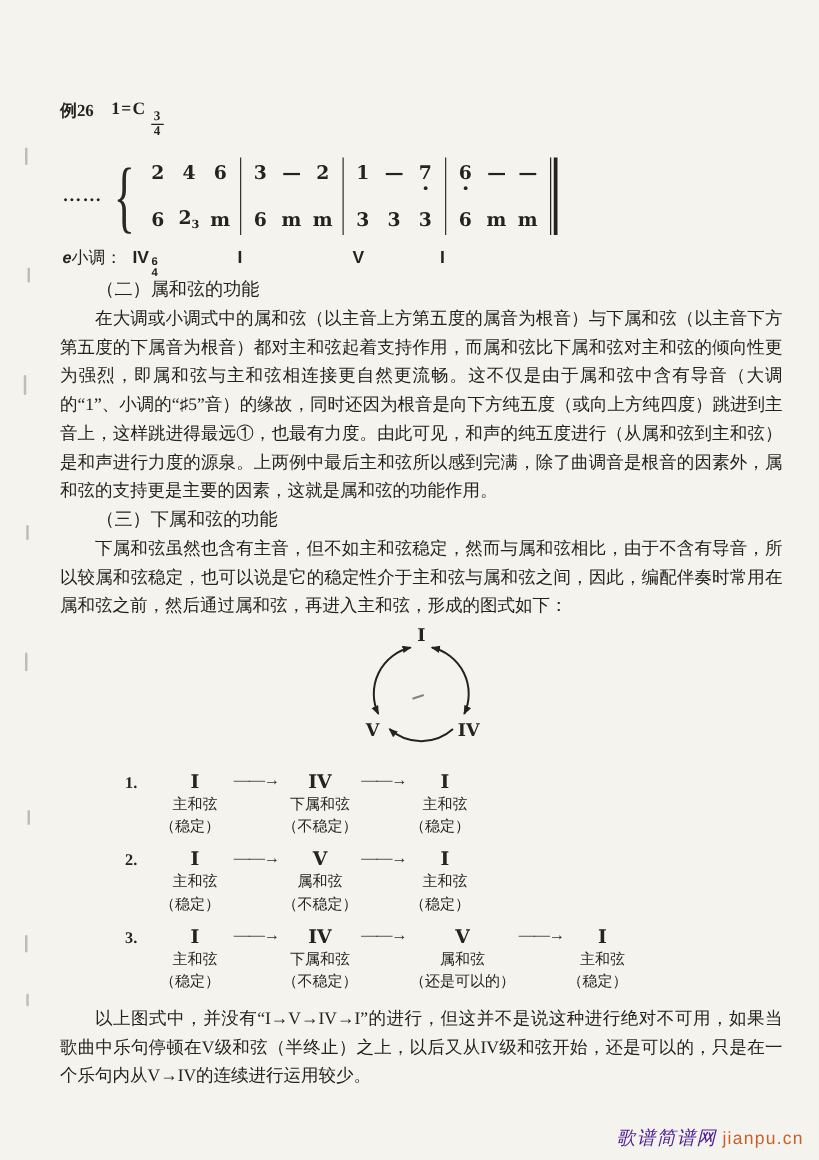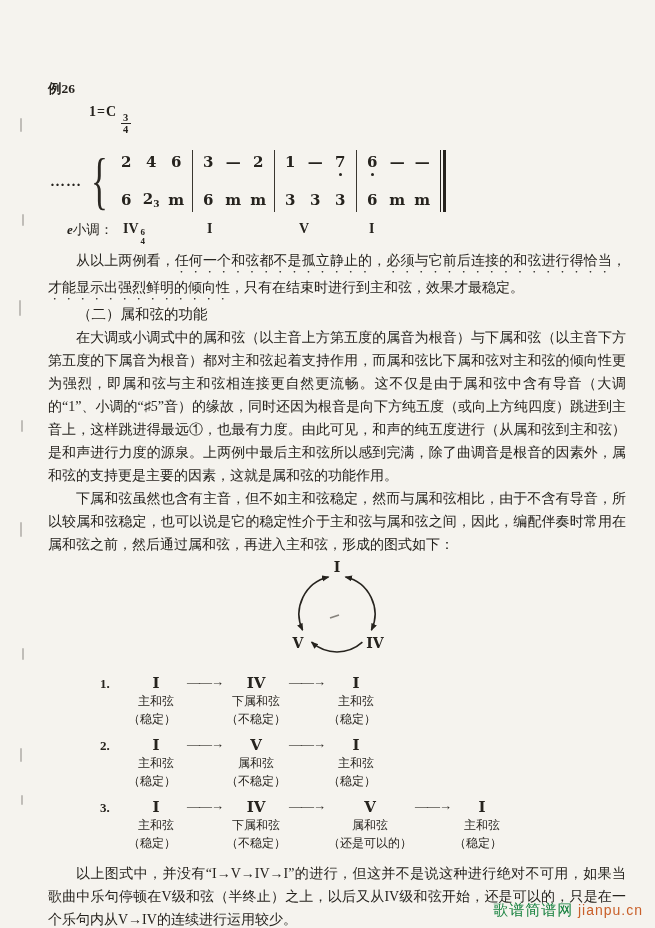--- a/index.html
+++ b/index.html
@@ -15,42 +15,42 @@
     overflow:hidden;
     margin:0 auto;
   }
   
   .scan-dash{position:absolute;width:2px;background:rgba(70,65,60,.30);border-radius:1px;}
 
   .content{position:absolute;left:48px;top:80px;width:578px;}
 
   
   .example-line{display:flex;align-items:flex-start;gap:14px;font-weight:bold;font-size:13.5px;margin-bottom:14px;}
-  .key-sig{font-size:14px;letter-spacing:1px;margin-top:24px;}
+  .key-sig{font-size:14px;letter-spacing:1px;}
   .frac{display:inline-flex;flex-direction:column;text-align:center;font-size:10.5px;line-height:1.05;vertical-align:-5px;margin-left:4px;font-weight:bold;}
   .frac .den{border-top:1px solid #26231e;}
   .frac i{font-style:normal;padding:0 2px;}
 
   .score-line{display:flex;align-items:center;margin-left:2px;}
   .lead-dots{font-size:15px;letter-spacing:1px;font-weight:bold;margin-right:2px;}
   .brace{font-size:64px;font-weight:400;line-height:1;transform:scaleX(.55);transform-origin:center;margin-right:-4px;color:#2b2823;}
   .measures{display:flex;align-items:stretch;}
   .measure{display:flex;flex-direction:column;justify-content:space-between;padding:0 3px;}
   .measure + .measure{border-left:1px solid #3a362f;}
   .mrow{display:flex;height:24px;align-items:center;}
   .mrow + .mrow{margin-top:14px;}
   .cell{width:25px;text-align:center;font-size:15px;font-weight:bold;font-family:"DejaVu Serif",serif;position:relative;line-height:1;}
   .cell.low::after{content:"";position:absolute;left:50%;bottom:-6px;width:3px;height:3px;margin-left:-1.5px;background:#26231e;border-radius:50%;}
   .bsub{font-size:9px;vertical-align:-3px;font-weight:bold;}
   .endbar{display:flex;align-items:stretch;margin-left:2px;}
   .endbar .thin{width:1px;background:#26231e;margin-right:2px;}
   .endbar .thick{width:3px;background:#26231e;}
 
   .analysis-row{position:relative;height:24px;margin-top:8px;font-size:14px;}
-  .analysis-row .ar{position:absolute;top:0;font-weight:bold;font-family:Liberation Serif, serif;margin-left:17px;}
+  .analysis-row .ar{position:absolute;top:0;font-weight:bold;font-family:Liberation Sans, sans-serif;}
   .key-label{left:2px;font-weight:normal;font-size:13px;font-style:italic;}
   .key-label b{font-style:normal;font-weight:normal;font-size:13.5px;}
   .rn-stack{display:inline-flex;flex-direction:column;font-size:9px;line-height:1;vertical-align:-2px;margin-left:2px;font-weight:bold;}
 
   
   .para{font-size:14px;line-height:23px;text-align:justify;text-indent:2em;margin:0;}
   .heading{font-size:14.5px;line-height:23px;font-weight:normal;text-indent:2em;margin:0;}
   .emph{
     -webkit-text-emphasis:filled dot;
     -webkit-text-emphasis-position:under right;
@@ -69,21 +69,21 @@
   .prog-grid{display:grid;row-gap:1px;}
   .prog-grid.cols3{grid-template-columns:repeat(5,auto);}
   .prog-grid.cols4{grid-template-columns:repeat(7,auto);}
   .pn{font-family:"DejaVu Serif",serif;font-weight:bold;font-size:15px;text-align:center;min-width:56px;}
   .pa{font-size:13px;letter-spacing:-1px;color:#33302a;padding:0 3px;white-space:nowrap;}
   .pl{font-size:12px;text-align:center;min-width:56px;}
   .ps{font-size:12px;text-align:left;min-width:56px;}
   .pg-empty{min-width:10px;}
 
   .watermark{position:absolute;right:12px;bottom:8px;font-size:15px;letter-spacing:1px;}
-  .wm-name{color:#15803d;}
+  .wm-name{color:#4c1d95;font-style:italic;}
   .wm-url{color:#c9602a;font-family:"Liberation Sans",sans-serif;font-size:14px;}
 </style>
 </head>
 <body>
 
 <div class="page">
 
   <div class="scan-dash" style="left:20px;top:118px;height:14px;"></div>
   <div class="scan-dash" style="left:22px;top:214px;height:12px;"></div>
   <div class="scan-dash" style="left:19px;top:300px;height:16px;"></div>
@@ -171,26 +171,26 @@
       <span class="ar key-label" style="left:2px;"><span>e</span><b>小调：</b></span>
       <span class="ar" style="left:58px;"><span>IV</span><span class="rn-stack">
             <i style="font-style:normal;">6</i>
             <i style="font-style:normal;">4</i>
           </span></span>
       <span class="ar" style="left:142px;">I</span>
       <span class="ar" style="left:234px;">V</span>
       <span class="ar" style="left:304px;">I</span>
     </div>
 
-    <p class="para" style="margin-top:4px;"><span>从以上两例看，</span><span class="emph">任何一个和弦都不是孤立静止的，必须与它前后连接的和弦进行得恰当</span><span>，</span><span class="emph">才能显示出强烈鲜明的倾向性</span><span>，只有在结束时进行到主和弦，效果才最稳定。</span></p>
 
     <p class="heading">（二）属和弦的功能</p>
 
     <p class="para">在大调或小调式中的属和弦（以主音上方第五度的属音为根音）与下属和弦（以主音下方第五度的下属音为根音）都对主和弦起着支持作用，而属和弦比下属和弦对主和弦的倾向性更为强烈，即属和弦与主和弦相连接更自然更流畅。这不仅是由于属和弦中含有导音（大调的“1”、小调的“♯5”音）的缘故，同时还因为根音是向下方纯五度（或向上方纯四度）跳进到主音上，这样跳进得最远①，也最有力度。由此可见，和声的纯五度进行（从属和弦到主和弦）是和声进行力度的源泉。上两例中最后主和弦所以感到完满，除了曲调音是根音的因素外，属和弦的支持更是主要的因素，这就是属和弦的功能作用。</p>
 
+    <p class="heading">（三）下属和弦的功能</p>
 
     <p class="para">下属和弦虽然也含有主音，但不如主和弦稳定，然而与属和弦相比，由于不含有导音，所以较属和弦稳定，也可以说是它的稳定性介于主和弦与属和弦之间，因此，编配伴奏时常用在属和弦之前，然后通过属和弦，再进入主和弦，形成的图式如下：</p>
 
     <div class="diagram-wrap">
       <svg width="160" height="104" viewBox="0 0 150 104">
         <defs>
           <marker id="ah" markerWidth="9" markerHeight="8" refX="6.5" refY="3" orient="auto-start-reverse" markerUnits="userSpaceOnUse">
             <path d="M0,0 L7.5,3 L0,6 z" fill="#26231e"></path>
           </marker>
         </defs>

